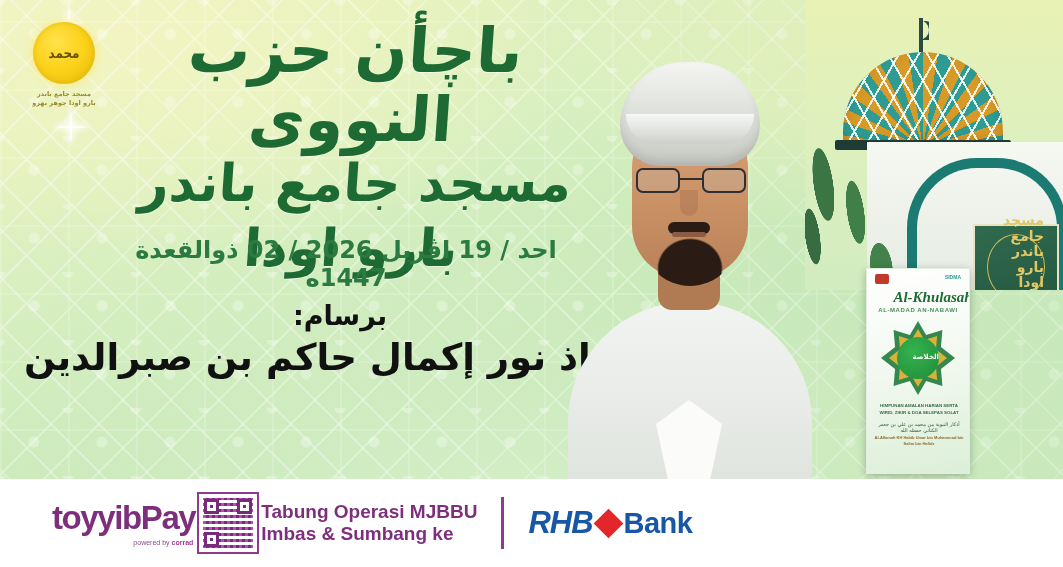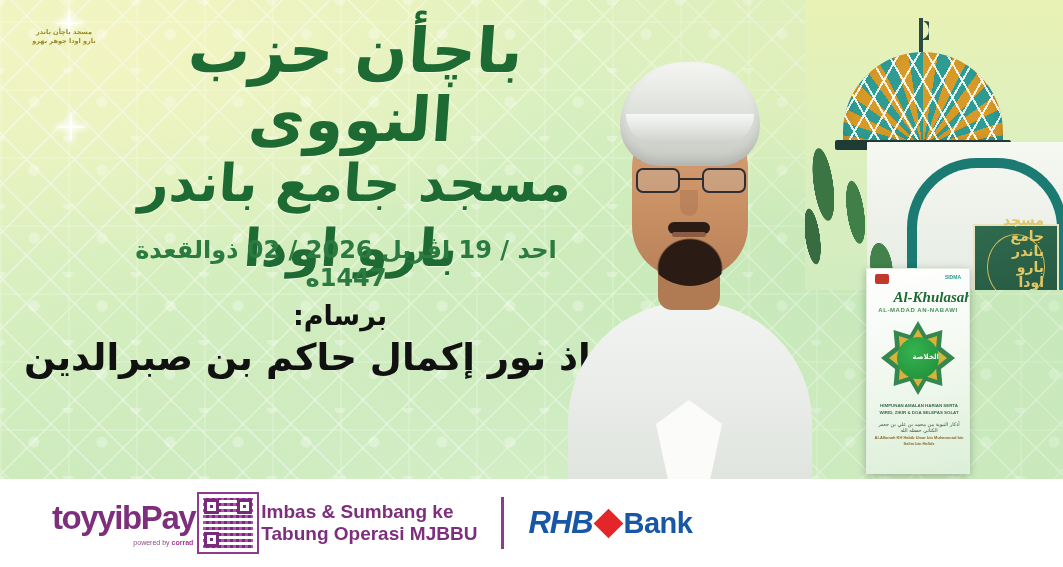--- a/index.html
+++ b/index.html
@@ -378,22 +378,25 @@
   <div class="bg-pattern2"></div>
   <div class="bg-fade-photo"></div>
 
   <div class="sparkle" style="left:56px;  top:10px;  width:26px; height:26px;"></div>
   <div class="sparkle" style="left:56px;  top:112px; width:30px; height:30px;"></div>
   <div class="sparkle" style="left:838px; top:8px;   width:26px; height:26px;"></div>
   <div class="sparkle" style="left:1018px;top:92px;  width:30px; height:30px;"></div>
   <div class="sparkle" style="left:958px; top:250px; width:22px; height:22px;"></div>
 
   <div id="logo-block">
+    <div class="logo-circle">
+      <div class="logo-calli">محمد</div>
+    </div>
     <div class="logo-sub">
-      <div>مسجد باچأن باندر</div>
+      <div>مسجد جامع باندر</div>
       <div>بارو اودا جوهر بهرو</div>
     </div>
   </div>
 
   <div id="title-block">
     <div class="title-line title-1">باچأن حزب النووى</div>
     <div class="title-line title-2">مسجد جامع باندر بارو اودا</div>
   </div>
   <div id="date-line">احد / 19 اڤريل 2026 / 02 ذوالقعدة 1447ه</div>
 
@@ -471,22 +474,22 @@
 
       <div class="qr">
         <div class="qr-inner">
           <div class="qr-eye tl"></div>
           <div class="qr-eye tr"></div>
           <div class="qr-eye bl"></div>
         </div>
       </div>
 
       <div class="f-scan">
+        <div>Tabung Operasi MJBBU</div>
         <div>Imbas &amp; Sumbang ke</div>
-        <div>Tabung Operasi MJBBU</div>
       </div>
 
       <div class="f-div"></div>
 
       <div class="f-right">
         <div class="rhb">
           <span class="rhb-r">RHB</span>
           <span class="rhb-d"></span>
           <span class="rhb-b">Bank</span>
         </div>

